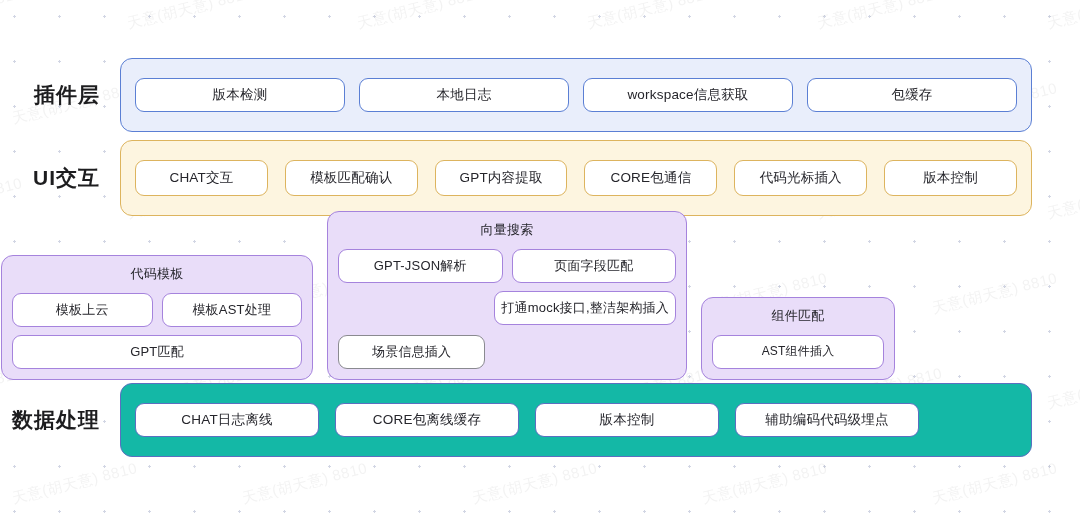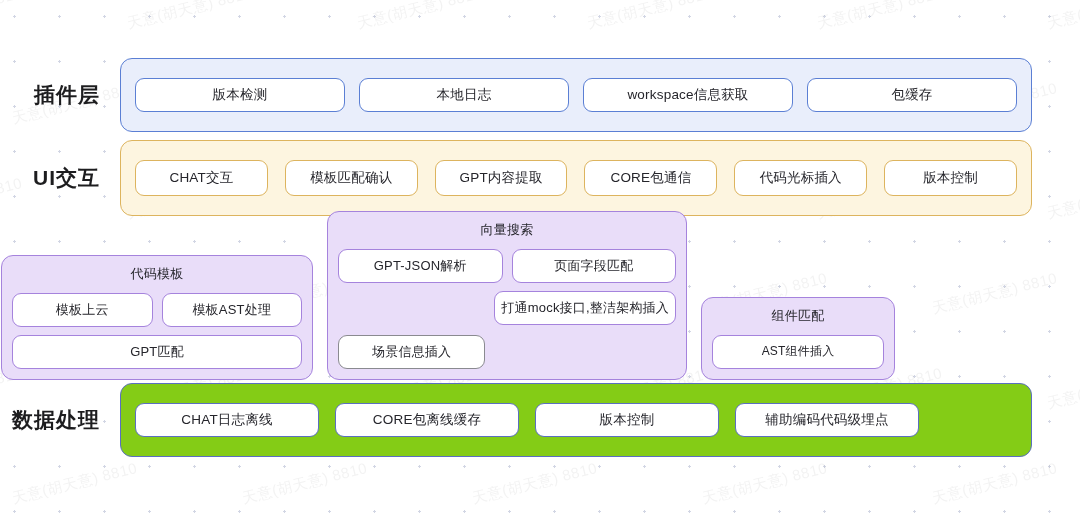--- a/index.html
+++ b/index.html
@@ -85,21 +85,21 @@
     gap: 14px;
     padding: 19px 14px;
   }
 
   
   .band.plugin   { background: #e9eefb; border-color: #5b7fd4; }
   .band.ui       { background: #fdf5e0; border-color: #dfb martians; gap: 17px; }
   .band.ui       { background: #fdf5e0; border-color: #ddb45e; }
   .band.core     { background: transparent; border-color: transparent;
                    padding: 0; gap: 14px; }
-  .band.data     { background: #84cc16; border-color: #5b6fc0; }
+  .band.data     { background: #14b8a6; border-color: #5b6fc0; }
 
   
   .chip {
     flex: 1 1 0;
     background: #ffffff;
     border-radius: 9px;
     border: 1.5px solid #c9c9d4;
     height: 36px;
     display: flex;
     align-items: center;

